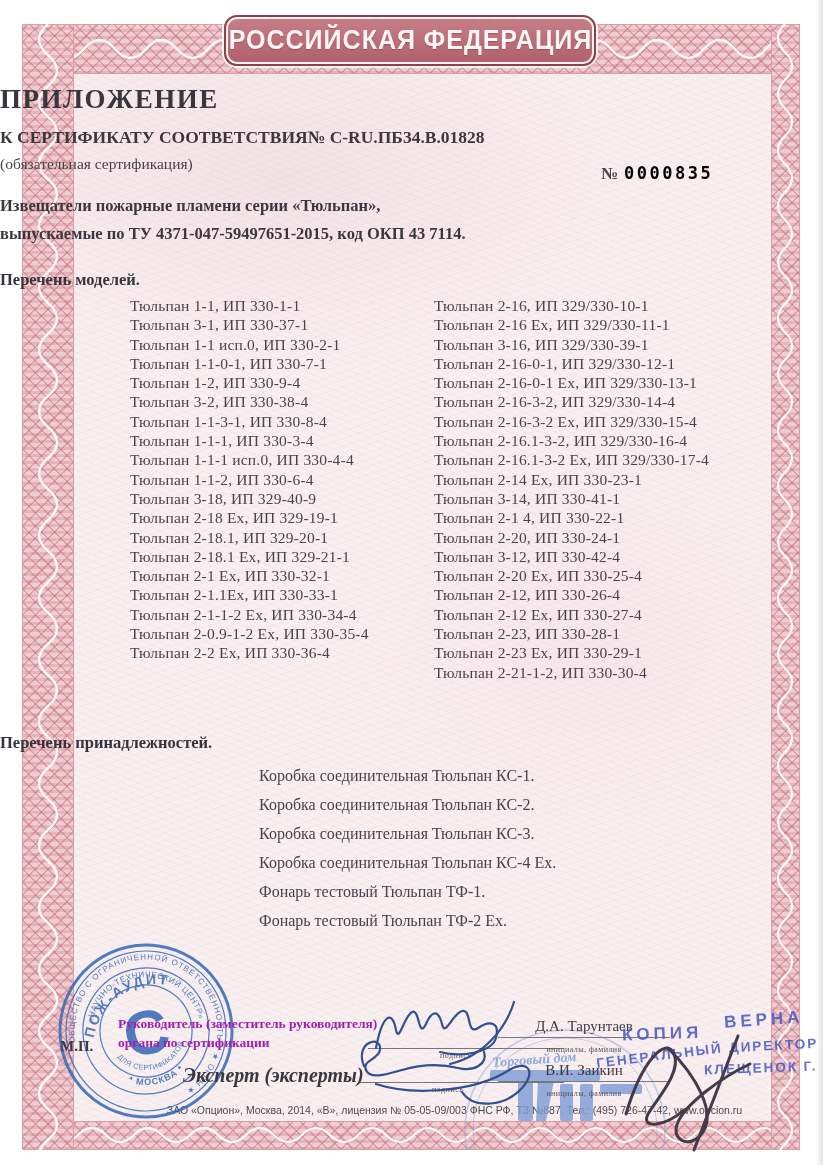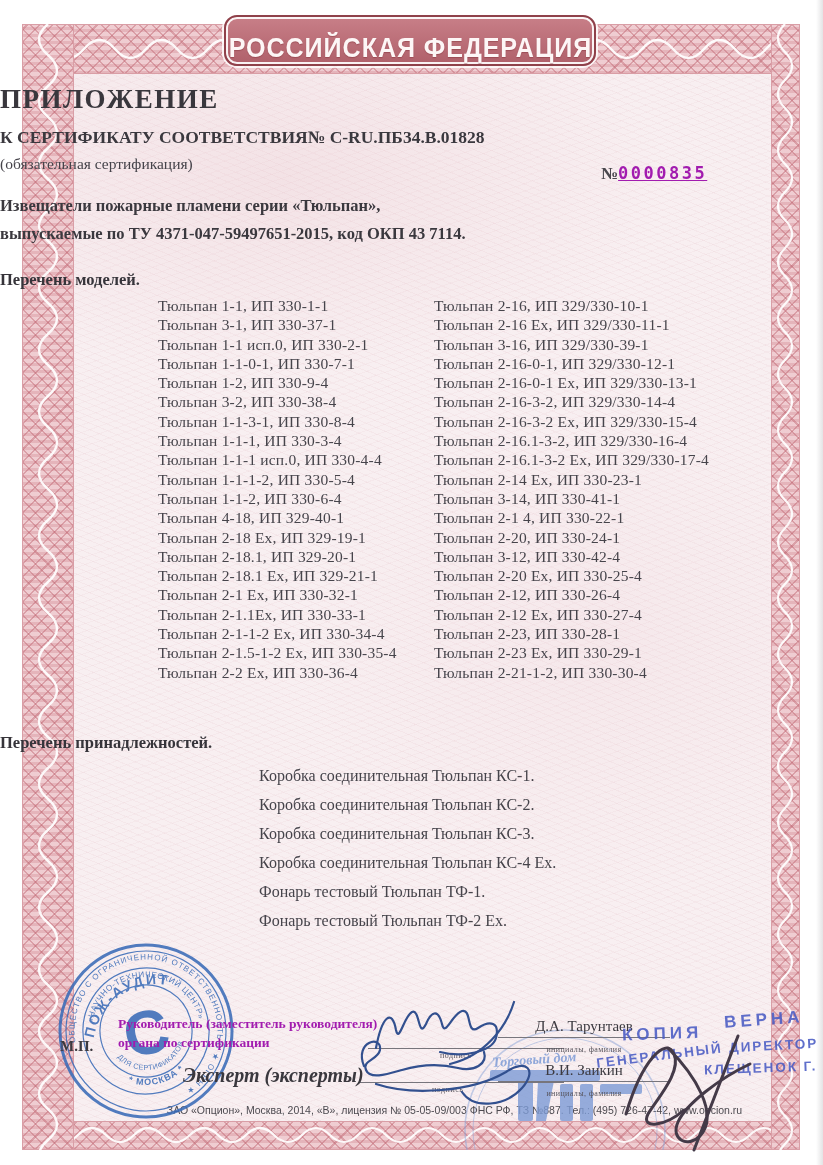--- a/index.html
+++ b/index.html
@@ -29,42 +29,42 @@
       radial-gradient(ellipse 500px 400px at 75% 55%, rgba(236,206,212,.22), rgba(0,0,0,0) 60%),
       repeating-linear-gradient(23deg, rgba(228,190,197,.16) 0 1px, rgba(0,0,0,0) 1px 6px),
       repeating-linear-gradient(-19deg, rgba(228,190,197,.13) 0 1px, rgba(0,0,0,0) 1px 7px),
       #f8eff1;}
 
   
   .banner{position:absolute;left:224px;top:15px;width:368px;height:47px;z-index:5;
     background:linear-gradient(#c87f88,#b0606a);
     border:2px solid #8f414a;border-radius:13px;
     box-shadow:0 0 0 2px rgba(255,255,255,.85), inset 0 0 0 2px rgba(255,255,255,.92);
-    display:flex;align-items:flex-end;justify-content:center;}
+    display:flex;align-items:center;justify-content:center;}
   .banner span{font-family:"Liberation Sans", sans-serif;font-weight:bold;font-size:27px;
     color:#fdf6f6;letter-spacing:1px;transform:scaleX(.93);white-space:nowrap;
     text-shadow:0 1px 1px rgba(120,40,48,.4);}
 
   .abs{position:absolute;}
   .ctr{left:0;width:823px;text-align:left;}
 
   .doc-title{top:84px;font-size:27px;font-weight:bold;letter-spacing:1.5px;color:#39373d;}
   .cert-line{top:127px;font-size:17.5px;font-weight:bold;color:#3a383e;}
   .cert-line .num{margin-left:0;}
   .cert-type{top:155px;left:0;width:726px;text-align:left;font-size:15.5px;color:#45434a;}
   .form-number{top:163px;left:601px;font-size:17px;font-weight:bold;color:#4a484e;}
-  .form-number .digits{font-family:"DejaVu Sans Mono", monospace;color:#a21caf;
-     letter-spacing:2.5px;font-weight:bold;text-decoration:underline;}
+  .form-number .digits{font-family:"DejaVu Sans Mono", monospace;color:#000000;
+     letter-spacing:2.5px;margin-left:6px;font-weight:bold;}
 
   .product-1{top:196px;font-size:16.5px;font-weight:bold;color:#3a383e;}
   .product-2{top:224px;font-size:16.5px;font-weight:bold;color:#3a383e;}
 
   .models-heading{top:270px;font-size:16.5px;font-weight:bold;color:#36343a;}
   .model-col{top:296px;font-size:15.5px;line-height:19.3px;color:#46444b;letter-spacing:.2px;}
-  .model-col-left{left:130px;margin-left:28px;}
+  .model-col-left{left:130px;}
   .model-col-right{left:434px;}
 
   .acc-heading{top:733px;font-size:16.5px;font-weight:bold;color:#36343a;}
   .acc-list{top:761px;left:259px;font-size:16px;line-height:29px;color:#46444b;}
 
   
   .mp{top:1038px;left:60px;font-size:15px;font-weight:bold;color:#3c3a40;z-index:6;}
   .role1{top:1014px;left:118px;width:260px;font-size:13.5px;font-weight:bold;
          color:#a21caf;z-index:6;line-height:19px;}
   .role2{top:1064px;left:183px;font-size:20px;font-weight:bold;color:#3a383e;z-index:6;font-style:italic;}
@@ -156,30 +156,29 @@
   <div class="abs model-col model-col-left">
       <div class="model-row">Тюльпан 1-1, ИП 330-1-1</div>
       <div class="model-row">Тюльпан 3-1, ИП 330-37-1</div>
       <div class="model-row">Тюльпан 1-1 исп.0, ИП 330-2-1</div>
       <div class="model-row">Тюльпан 1-1-0-1, ИП 330-7-1</div>
       <div class="model-row">Тюльпан 1-2, ИП 330-9-4</div>
       <div class="model-row">Тюльпан 3-2, ИП 330-38-4</div>
       <div class="model-row">Тюльпан 1-1-3-1, ИП 330-8-4</div>
       <div class="model-row">Тюльпан 1-1-1, ИП 330-3-4</div>
       <div class="model-row">Тюльпан 1-1-1 исп.0, ИП 330-4-4</div>
-      <div class="model-row">Тюльпан 1-1-1-2, ИП 330-5-4</div>
       <div class="model-row">Тюльпан 1-1-2, ИП 330-6-4</div>
-      <div class="model-row">Тюльпан 4-18, ИП 329-40-1</div>
+      <div class="model-row">Тюльпан 3-18, ИП 329-40-9</div>
       <div class="model-row">Тюльпан 2-18 Ех, ИП 329-19-1</div>
       <div class="model-row">Тюльпан 2-18.1, ИП 329-20-1</div>
       <div class="model-row">Тюльпан 2-18.1 Ех, ИП 329-21-1</div>
       <div class="model-row">Тюльпан 2-1 Ех, ИП 330-32-1</div>
       <div class="model-row">Тюльпан 2-1.1Ех, ИП 330-33-1</div>
       <div class="model-row">Тюльпан 2-1-1-2 Ех, ИП 330-34-4</div>
-      <div class="model-row">Тюльпан 2-1.5-1-2 Ех, ИП 330-35-4</div>
+      <div class="model-row">Тюльпан 2-0.9-1-2 Ех, ИП 330-35-4</div>
       <div class="model-row">Тюльпан 2-2 Ех, ИП 330-36-4</div>
     </div>
   <div class="abs model-col model-col-right">
       <div class="model-row">Тюльпан 2-16, ИП 329/330-10-1</div>
       <div class="model-row">Тюльпан 2-16 Ех, ИП 329/330-11-1</div>
       <div class="model-row">Тюльпан 3-16, ИП 329/330-39-1</div>
       <div class="model-row">Тюльпан 2-16-0-1, ИП 329/330-12-1</div>
       <div class="model-row">Тюльпан 2-16-0-1 Ех, ИП 329/330-13-1</div>
       <div class="model-row">Тюльпан 2-16-3-2, ИП 329/330-14-4</div>
       <div class="model-row">Тюльпан 2-16-3-2 Ех, ИП 329/330-15-4</div>

